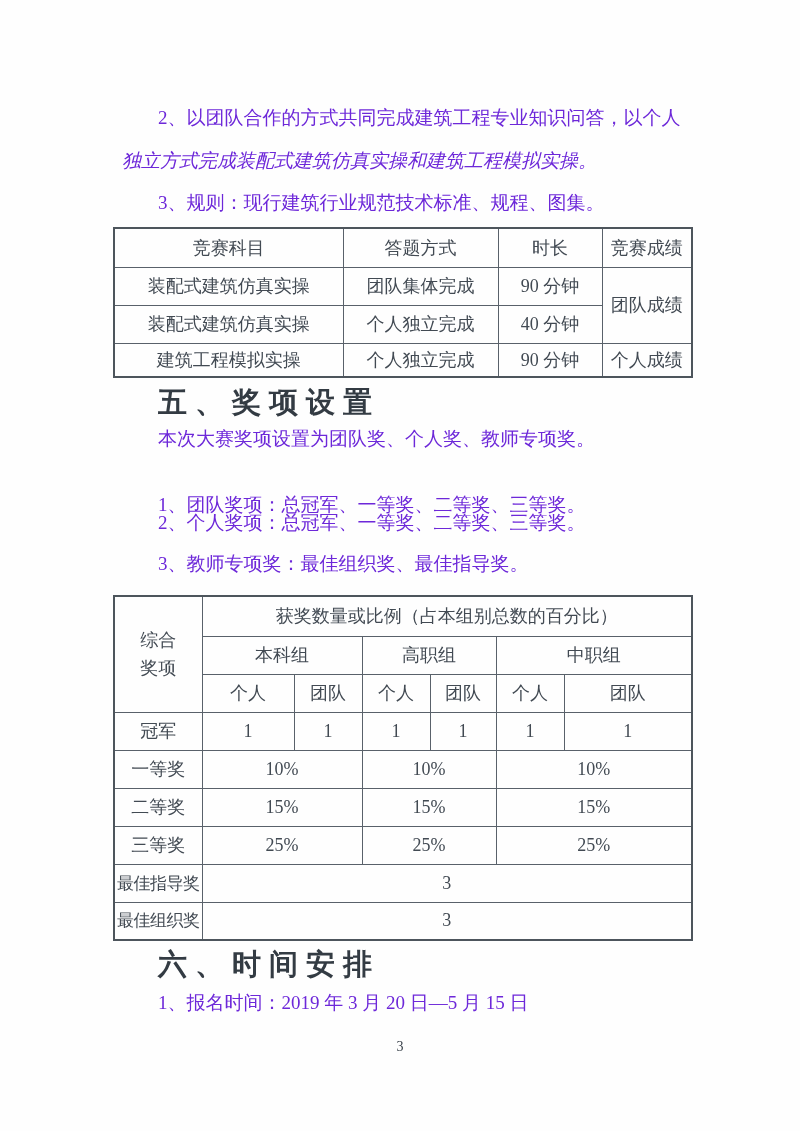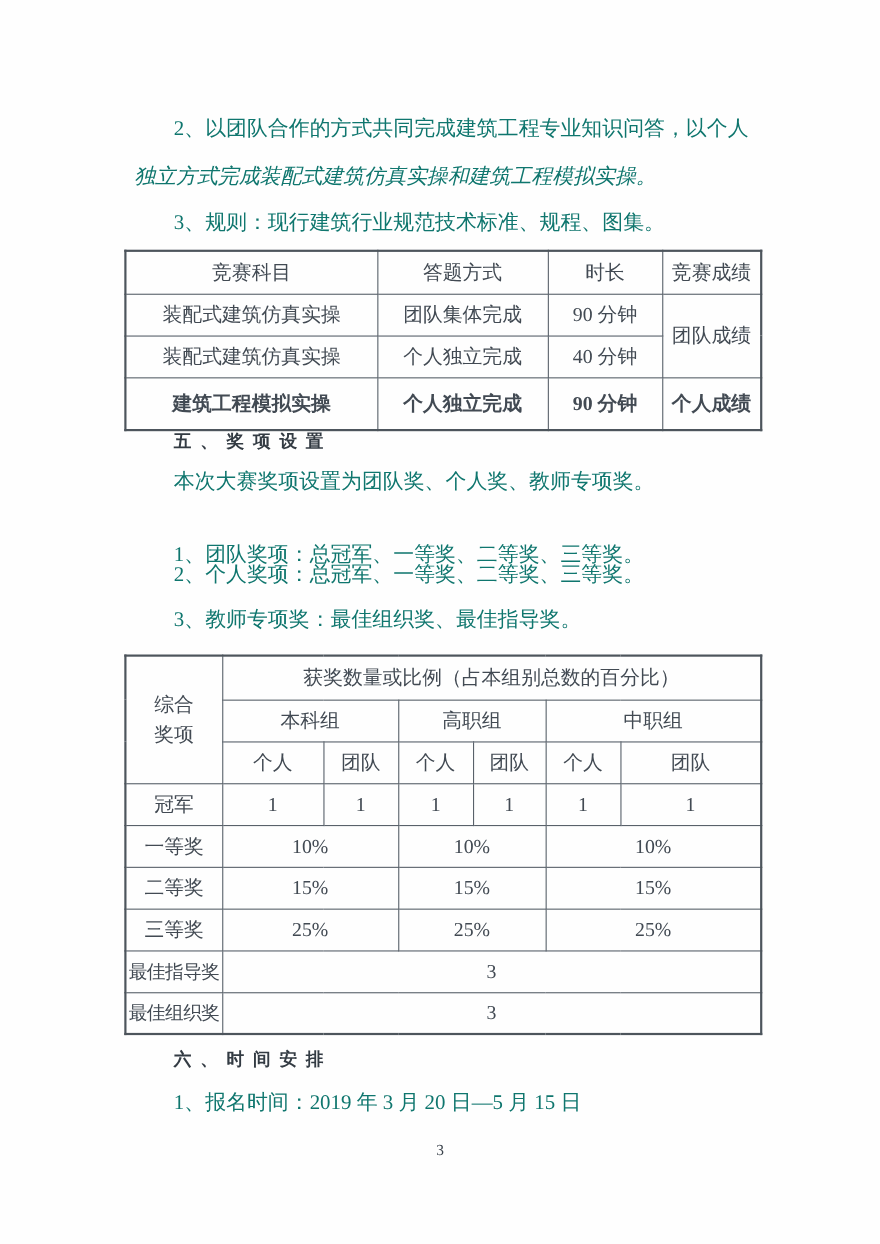--- a/index.html
+++ b/index.html
@@ -10,26 +10,26 @@
     background: #fefefe;
     overflow: hidden;
     font-family: "Liberation Serif", "DejaVu Serif", serif;
     color: #3a424b;
   }
   .line {
     position: absolute;
     white-space: nowrap;
     font-size: 19px;
     line-height: 24px;
-    color: #0f766e;
+    color: #6d28d9;
   }
   .heading {
     position: absolute;
     white-space: nowrap;
-    font-size: 16px;
+    font-size: 29px;
     line-height: 26px;
     font-weight: bold;
     letter-spacing: 8px;
     color: #333b43;
   }
   table.tbl {
     position: absolute;
     border-collapse: collapse;
     table-layout: fixed;
     border: 2px solid #4d555c;
@@ -81,21 +81,21 @@
         <td>装配式建筑仿真实操</td>
         <td>团队集体完成</td>
         <td>90 分钟</td>
         <td rowspan="2">团队成绩</td>
       </tr>
       <tr style="height:38px;margin-left:40px;">
         <td>装配式建筑仿真实操</td>
         <td>个人独立完成</td>
         <td>40 分钟</td>
       </tr>
-      <tr style="height:48px;font-weight:bold;">
+      <tr style="height:34px;">
         <td>建筑工程模拟实操</td>
         <td>个人独立完成</td>
         <td>90 分钟</td>
         <td>个人成绩</td>
       </tr>
     </tbody>
   </table>
 
   <div class="heading" style="top:389px; left:158px;">五、奖项设置</div>
   <div class="line" style="top:427px; left:158px;">本次大赛奖项设置为团队奖、个人奖、教师专项奖。</div>

